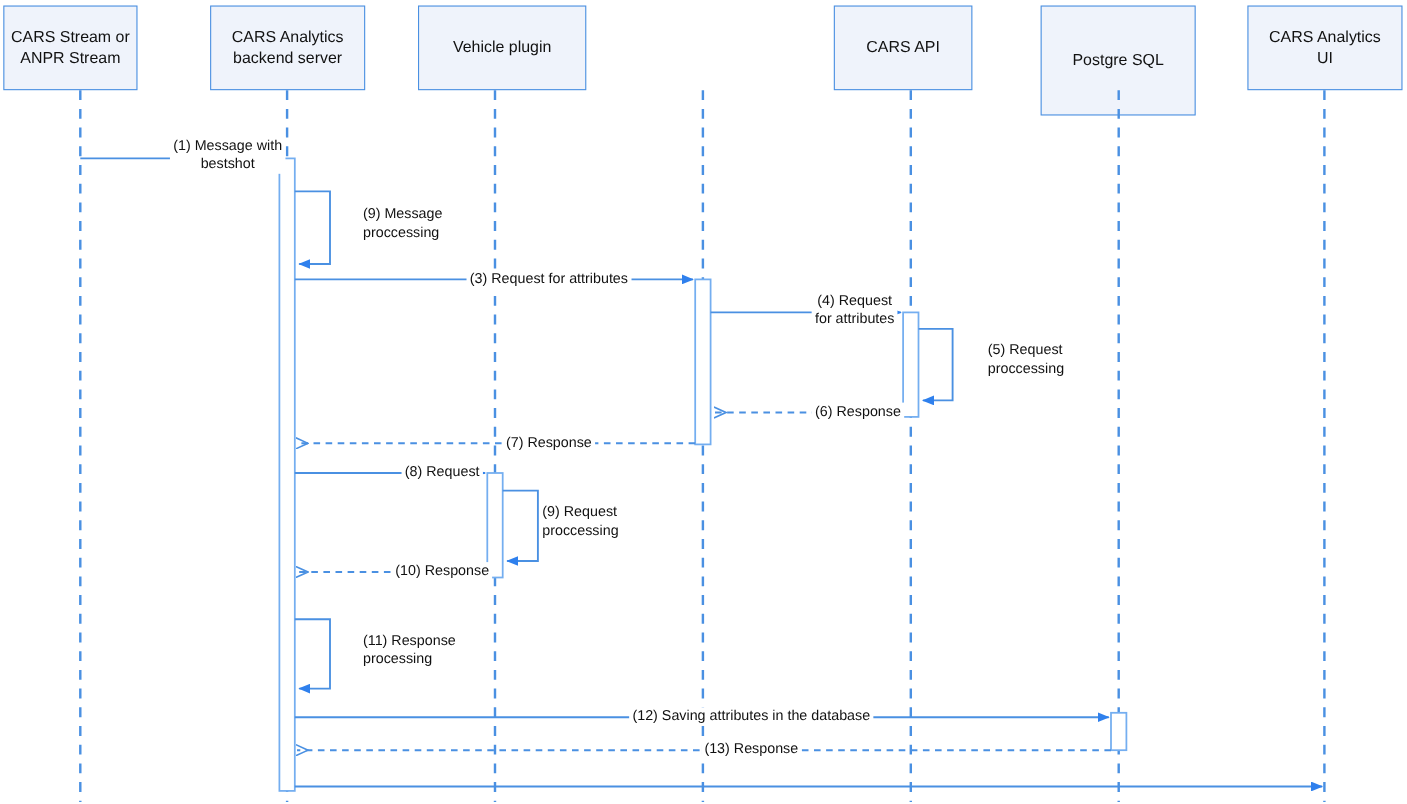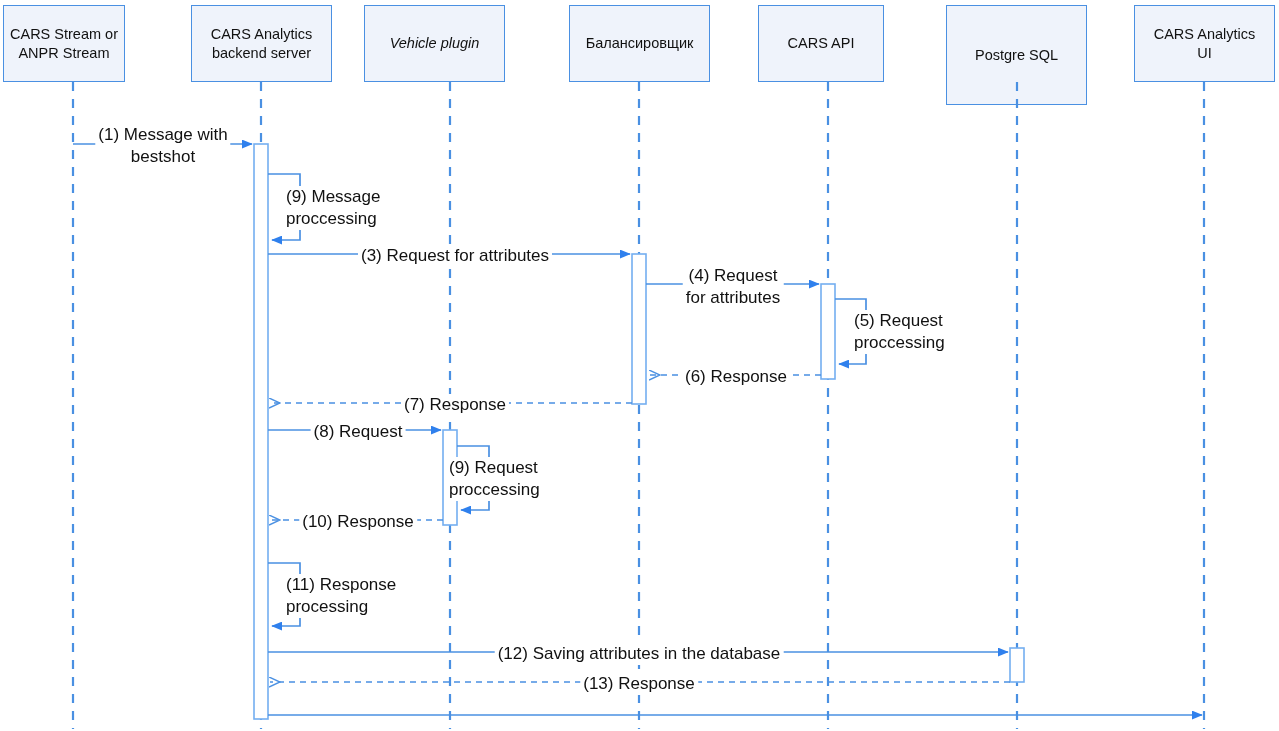--- a/index.html
+++ b/index.html
@@ -35,48 +35,46 @@
     align-items: center;
     justify-content: center;
     text-align: center;
     line-height: 1.25;
     font-size: 14.5px;
     color: #111111;
     padding: 2px 6px;
   }
   .msg-label {
     position: absolute;
-    font-size: 17px;
+    font-size: 13px;
     color: #111111;
     line-height: 1.3;
     white-space: pre-line;
     background: #ffffff;
     padding: 0 3px;
+    margin-left: 44px;
   }
   .msg-label.center { text-align: right; transform: translateX(-50%); }
   .msg-label.left   { text-align: left; }
 </style>
 </head>
 <body>
 
 <div id="diagram">
 
   <div class="participant-box" id="pbox0" style="left:3px; top:5px; width:122px; height:77px;">
     <span style="white-space:pre-line;">CARS Stream or
 ANPR Stream</span>
   </div>
   <div class="participant-box" style="left:191px; top:5px; width:141px; height:77px;">
     <span style="white-space:pre-line;">CARS Analytics
 backend server</span>
   </div>
-  <div class="participant-box" style="left:364px; top:5px; width:141px; height:77px;font-style:italic;">
+  <div class="participant-box" style="left:380px; top:5px; width:153px; height:77px;">
     <span style="white-space:pre-line;">Vehicle plugin</span>
-  </div>
-  <div class="participant-box" style="left:569px; top:5px; width:141px; height:77px;">
-    <span style="white-space:pre-line;">Балансировщик</span>
   </div>
   <div class="participant-box" style="left:758px; top:5px; width:126px; height:77px;">
     <span style="white-space:pre-line;">CARS API</span>
   </div>
   <div class="participant-box" style="left:946px; top:5px; width:141px; height:100px;">
     <span style="white-space:pre-line;">Postgre SQL</span>
   </div>
   <div class="participant-box" style="left:1134px; top:5px; width:141px; height:77px;">
     <span style="white-space:pre-line;">CARS Analytics
 UI</span>

